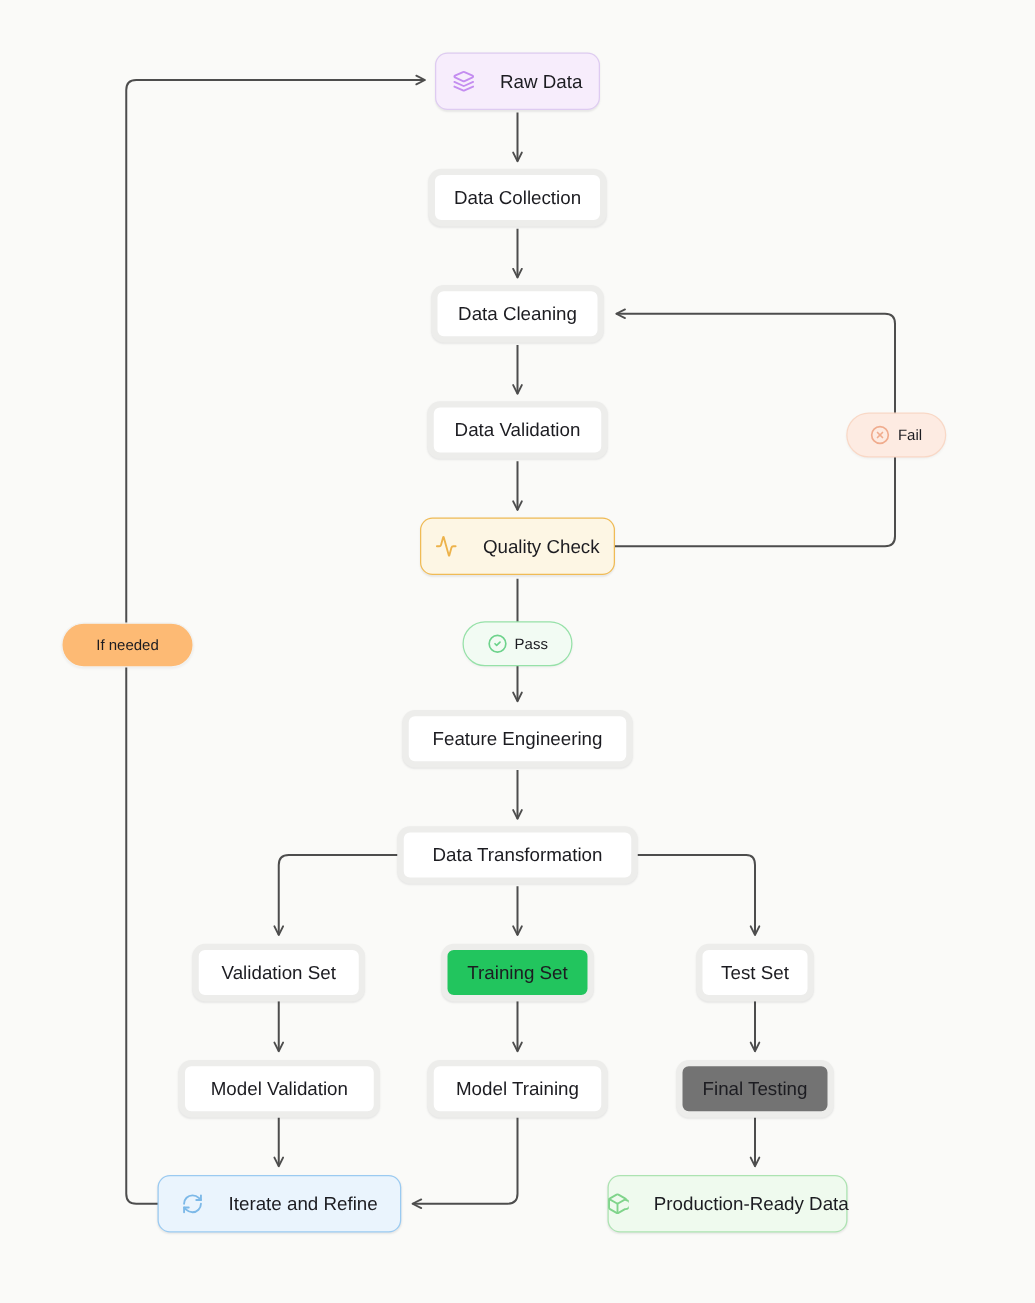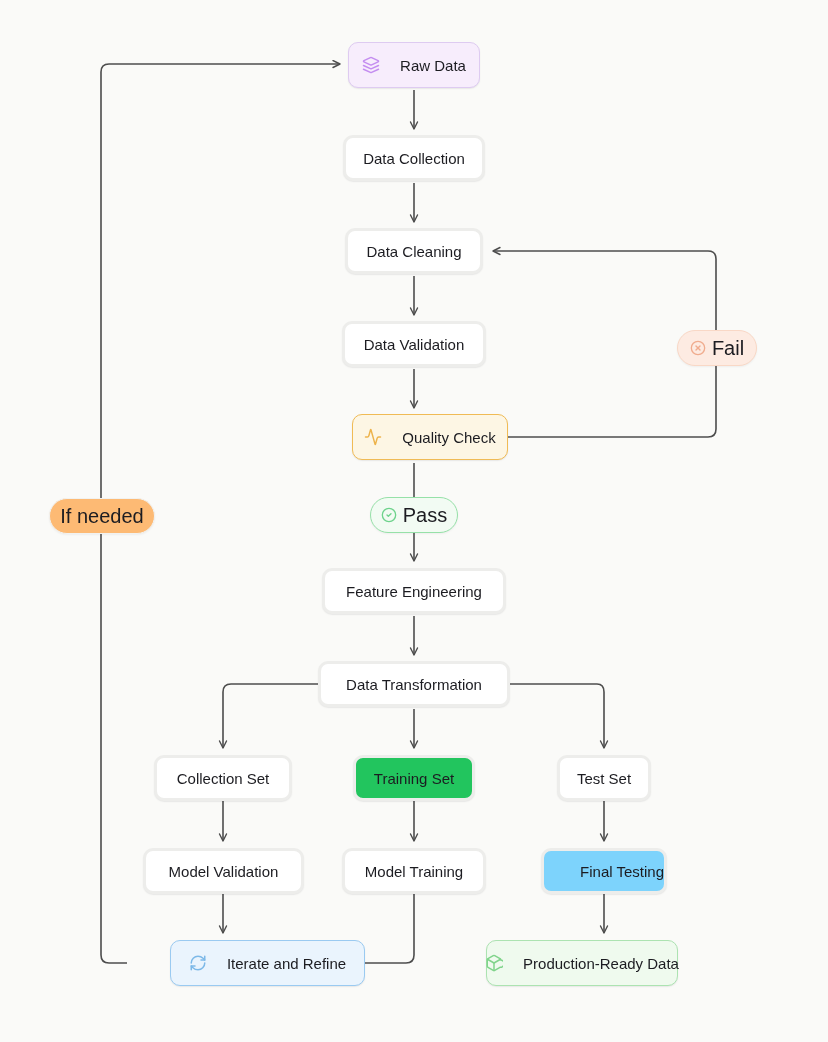--- a/index.html
+++ b/index.html
@@ -26,21 +26,21 @@
   }
   .node {
     position: absolute;
     box-sizing: border-box;
     display: flex;
     align-items: center;
     justify-content: center;
     gap: 8px;
     height: 46px;
     background: #ffffff;
-    border: 3px solid #0f766e;
+    border: 5px solid #0f766e;
     border-radius: 10px;
     box-shadow: 0 1px 2px rgba(16,24,40,0.05), 0 1px 1px rgba(16,24,40,0.03);
     color: #1c1c21;
     font-size: 15px;
     line-height: 1;
     white-space: nowrap;
   }
   .node.colored {
     border-width: 1.4px;
     gap: 20px;
@@ -51,21 +51,21 @@
     display: flex;
     align-items: center;
     justify-content: center;
     gap: 6px;
     height: 36px;
     background: #ffffff;
     border: 1px solid #f2f2f0;
     border-radius: 18px;
     box-shadow: 0 1px 2px rgba(16,24,40,0.05);
     color: #1c1c21;
-    font-size: 20px;
+    font-size: 12px;
     line-height: 1;
     white-space: nowrap;
   }
   .icon {
     display: inline-flex;
     align-items: center;
     justify-content: center;
     flex: 0 0 auto;
   }
   .icon svg { display: block; }
@@ -119,62 +119,62 @@
   </div>
 
   <div class="node" style="left: 345px; top: 228px; width: 138px; background: rgb(255, 255, 255); border-color: rgb(237, 237, 235);">
     <span class="label">Data Cleaning</span>
   </div>
 
   <div class="node" style="left: 342px; top: 321px; width: 144px; background: rgb(255, 255, 255); border-color: rgb(237, 237, 235);">
     <span class="label">Data Validation</span>
   </div>
 
-  <div class="node colored" style="left: 336px; top: 414px; width: 156px; background: rgb(253, 246, 228); border-color: rgb(240, 187, 85); margin-left: 16px;">
+  <div class="node colored" style="left: 336px; top: 414px; width: 156px; background: rgb(253, 246, 228); border-color: rgb(240, 187, 85);">
     <span class="icon" style="color: rgb(237, 179, 75);">
       <svg width="18" height="18" viewBox="0 0 24 24" fill="none" stroke="currentColor" stroke-width="2" stroke-linecap="round" stroke-linejoin="round">
           <path d="M22 12h-2.48a2 2 0 0 0-1.93 1.46l-2.35 8.36a.25.25 0 0 1-.48 0L9.24 2.18a.25.25 0 0 0-.48 0l-2.35 8.36A2 2 0 0 1 4.49 12H2"></path>
         </svg>
     </span>
     <span class="label">Quality Check</span>
   </div>
 
   <div class="node" style="left: 322px; top: 568px; width: 184px; background: rgb(255, 255, 255); border-color: rgb(237, 237, 235);">
     <span class="label">Feature Engineering</span>
   </div>
 
   <div class="node" style="left: 318px; top: 661px; width: 192px; background: rgb(255, 255, 255); border-color: rgb(237, 237, 235); text-align: center;">
     <span class="label">Data Transformation</span>
   </div>
 
   <div class="node" style="left: 154px; top: 755px; width: 138px; background: rgb(255, 255, 255); border-color: rgb(237, 237, 235);">
-    <span class="label">Collection Set</span>
+    <span class="label">Validation Set</span>
   </div>
 
   <div class="node" style="left: 353px; top: 755px; width: 122px; background: #22c55e; border-color: rgb(237, 237, 235);">
     <span class="label">Training Set</span>
   </div>
 
   <div class="node" style="left: 143px; top: 848px; width: 161px; background: rgb(255, 255, 255); border-color: rgb(237, 237, 235);">
     <span class="label">Model Validation</span>
   </div>
 
   <div class="node" style="left: 557px; top: 755px; width: 94px; background: rgb(255, 255, 255); border-color: rgb(237, 237, 235);">
     <span class="label">Test Set</span>
   </div>
 
   <div class="node" style="left: 342px; top: 848px; width: 144px; background: rgb(255, 255, 255); border-color: rgb(237, 237, 235);">
     <span class="label">Model Training</span>
   </div>
 
-  <div class="node" style="left: 541px; top: 848px; width: 126px; background: #7dd3fc; border-color: rgb(237, 237, 235); justify-content: flex-end;">
+  <div class="node" style="left: 541px; top: 848px; width: 126px; background: #737373; border-color: rgb(237, 237, 235);">
     <span class="label">Final Testing</span>
   </div>
 
-  <div class="node colored" style="left: 126px; top: 940px; width: 195px; background: rgb(234, 244, 253); border-color: rgb(154, 202, 241); margin-left: 44px;">
+  <div class="node colored" style="left: 126px; top: 940px; width: 195px; background: rgb(234, 244, 253); border-color: rgb(154, 202, 241);">
     <span class="icon" style="color: rgb(125, 185, 232);">
       <svg width="18" height="18" viewBox="0 0 24 24" fill="none" stroke="currentColor" stroke-width="2" stroke-linecap="round" stroke-linejoin="round">
           <path d="M3 12a9 9 0 0 1 9-9 9.75 9.75 0 0 1 6.74 2.74L21 8"></path>
           <path d="M21 3v5h-5"></path>
           <path d="M21 12a9 9 0 0 1-9 9 9.75 9.75 0 0 1-6.74-2.74L3 16"></path>
           <path d="M8 16H3v5"></path>
         </svg>
     </span>
     <span class="label">Iterate and Refine</span>
   </div>

